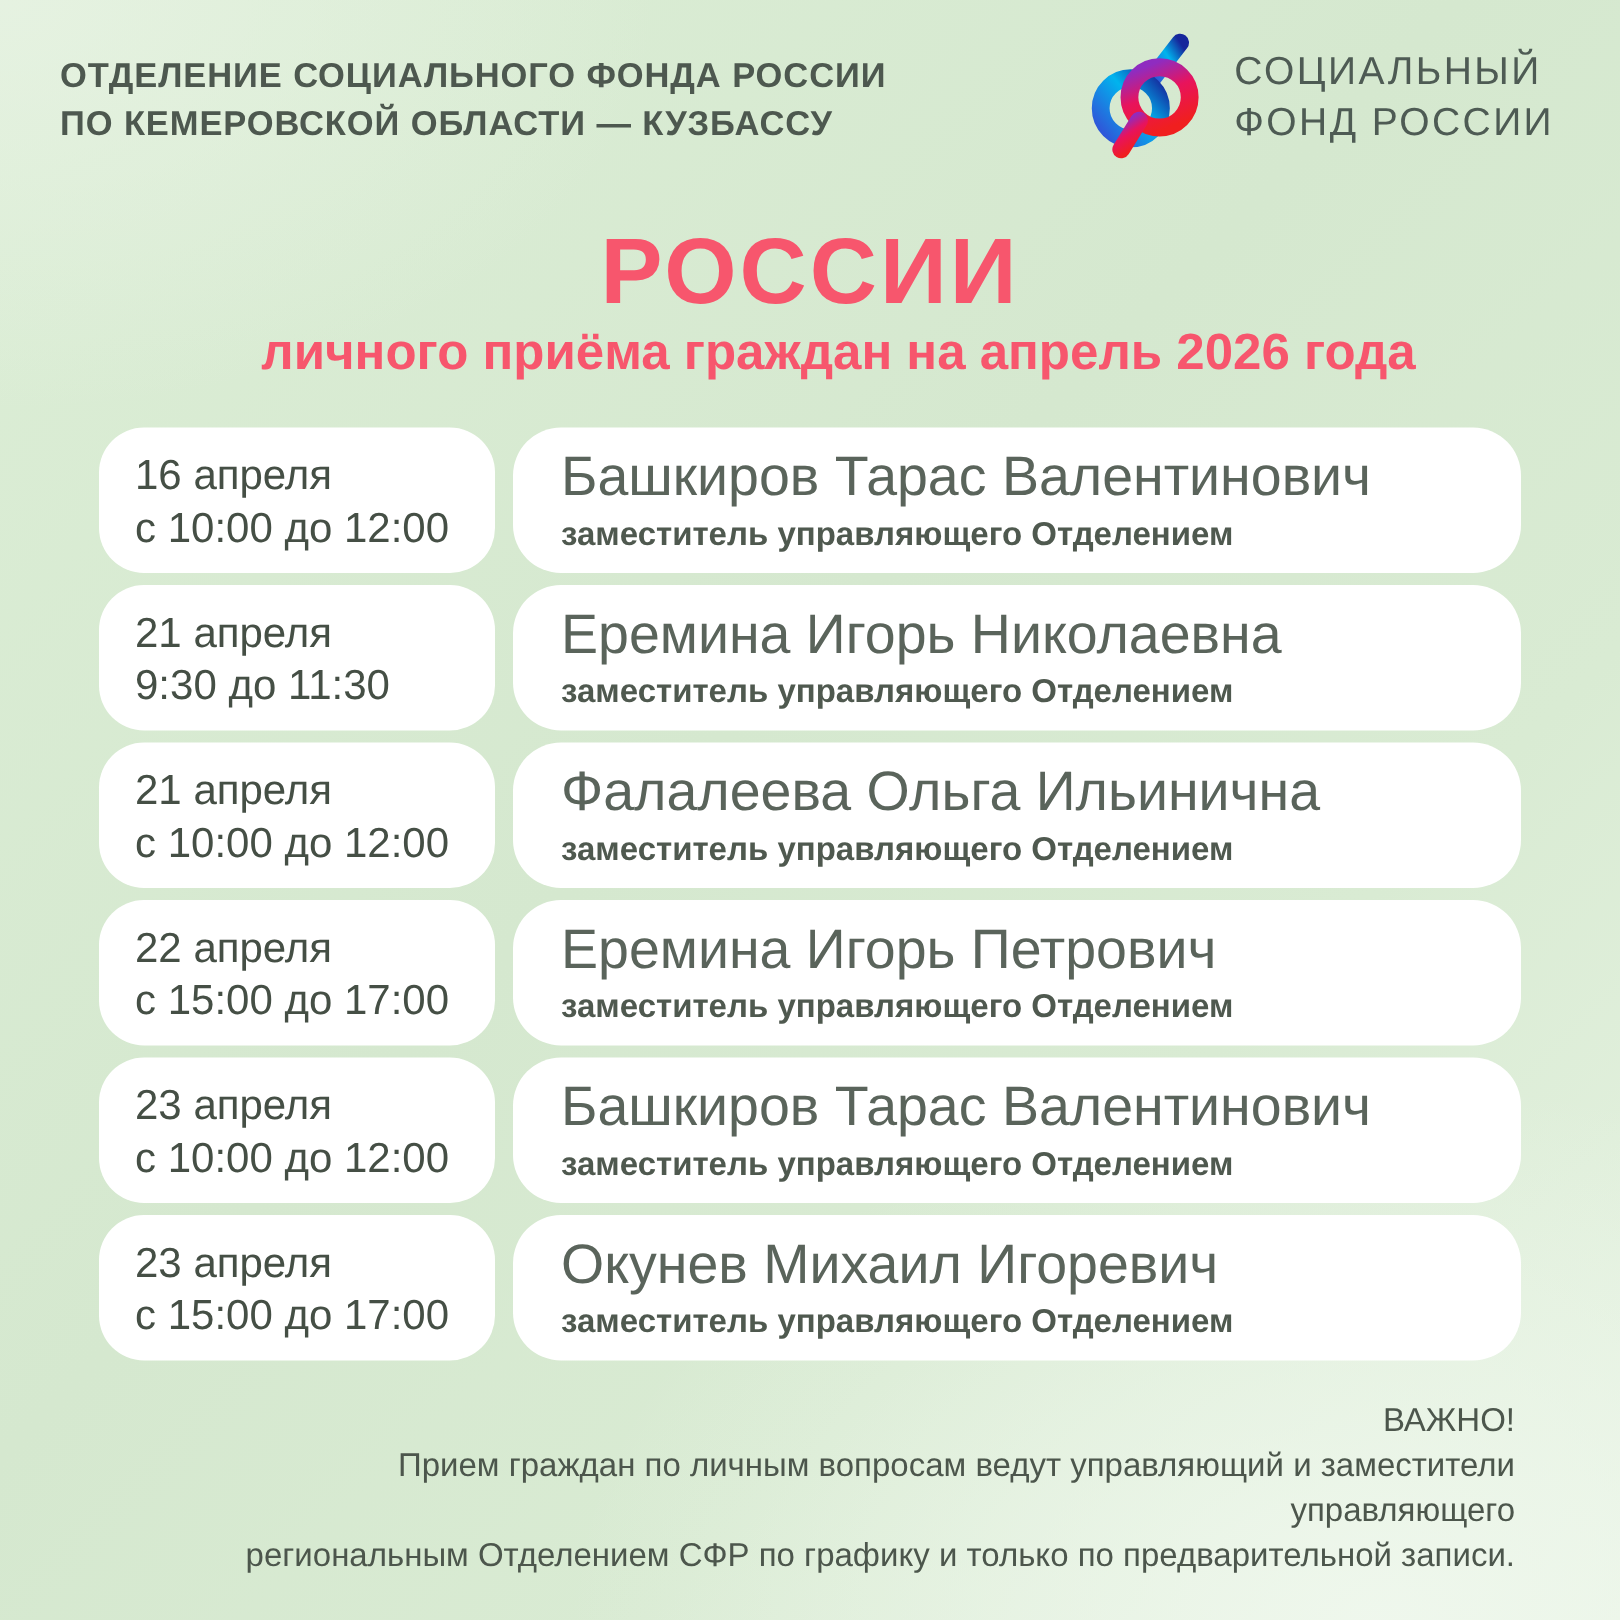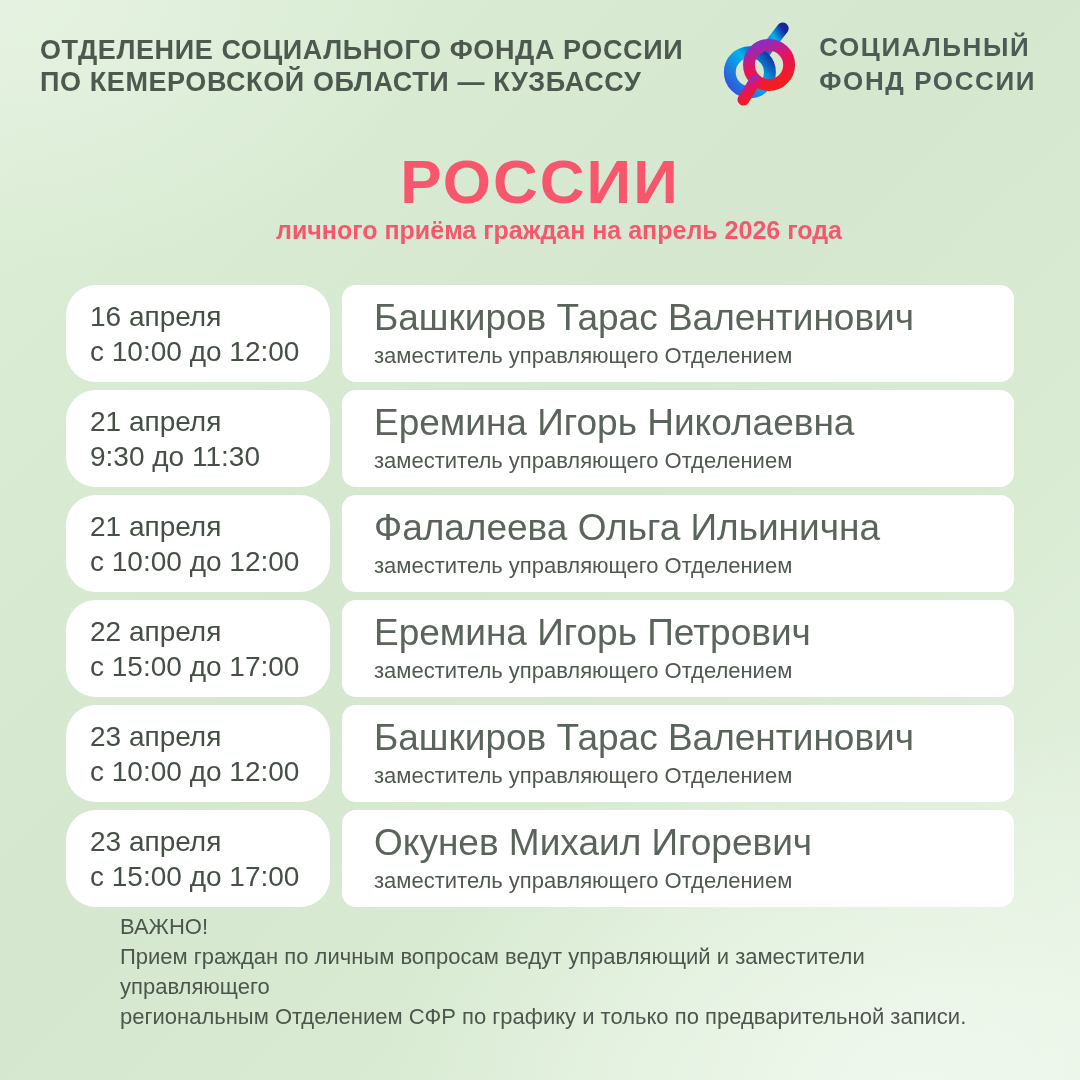--- a/index.html
+++ b/index.html
@@ -15,39 +15,39 @@
       radial-gradient(ellipse 900px 600px at 85% 100%, rgba(240,248,238,.9) 0%, rgba(240,248,238,0) 60%),
       radial-gradient(ellipse 800px 500px at 0% 0%, rgba(232,243,228,.8) 0%, rgba(232,243,228,0) 55%),
       linear-gradient(135deg, #dceed6 0%, #d5e8cf 45%, #d9ebd3 70%, #e7f3e3 100%);
     color: #4b554c;
   }
 
   
   .org-header {
     position: absolute;
     left: 40px; top: 34px;
-    font-size: 27px;
+    font-size: 23px;
     font-weight: 600;
     line-height: 32px;
     letter-spacing: 0.6px;
     color: #4d584f;
     white-space: pre-line;
   }
 
   .logo {
     position: absolute;
     right: 44px; top: 22px;
     display: flex;
     align-items: center;
   }
   .logo-icon { width: 92px; height: 84px; }
   .logo-text {
     margin-left: 14px;
     font-size: 26px;
-    font-weight: 700;
+    font-weight: 400;
     line-height: 34px;
     letter-spacing: 1.6px;
     color: #4e5b54;
     white-space: pre-line;
   }
 
   
   .title {
     position: absolute;
     left: 0; top: 146px;
@@ -56,21 +56,21 @@
     font-size: 62px;
     font-weight: 800;
     letter-spacing: 2px;
     color: #f7566d;
   }
   .subtitle {
     position: absolute;
     left: 0; top: 216px;
     width: 100%;
     text-align: center;
-    font-size: 25px;
+    font-size: 34px;
     font-weight: 700;
     color: #f7566d;
     padding-left: 38px;
   }
 
   
   .schedule {
     position: absolute;
     left: 66px; top: 285px;
     width: 948px;
@@ -90,47 +90,48 @@
     padding-left: 24px;
     font-size: 28px;
     font-weight: 500;
     line-height: 35px;
     color: #454f45;
     white-space: pre-line;
   }
   .person-card {
     flex: 1;
     background: #ffffff;
-    border-radius: 14px;
+    border-radius: 32px;
     display: flex;
     flex-direction: column;
     justify-content: center;
     padding-left: 32px;
   }
   .person-name {
     font-size: 37px;
     font-weight: 500;
     color: #5a645b;
     line-height: 40px;
   }
   .person-role {
     font-size: 22px;
-    font-weight: 400;
+    font-weight: 700;
     color: #4f594f;
     margin-top: 5px;
   }
 
   
   .note {
     position: absolute;
-    left: 120px; top: 912px;
+    left: 120px; top: 932px;
     width: 890px;
     font-size: 22px;
     line-height: 30px;
     color: #4c564c;
+    text-align: right;
   }
   .note-title { font-weight: 500; }
   .note-body { white-space: pre-line; font-weight: 400; }
 </style>
 </head>
 <body>
 
 <div class="page">
 
   <div class="org-header">ОТДЕЛЕНИЕ СОЦИАЛЬНОГО ФОНДА РОССИИ

